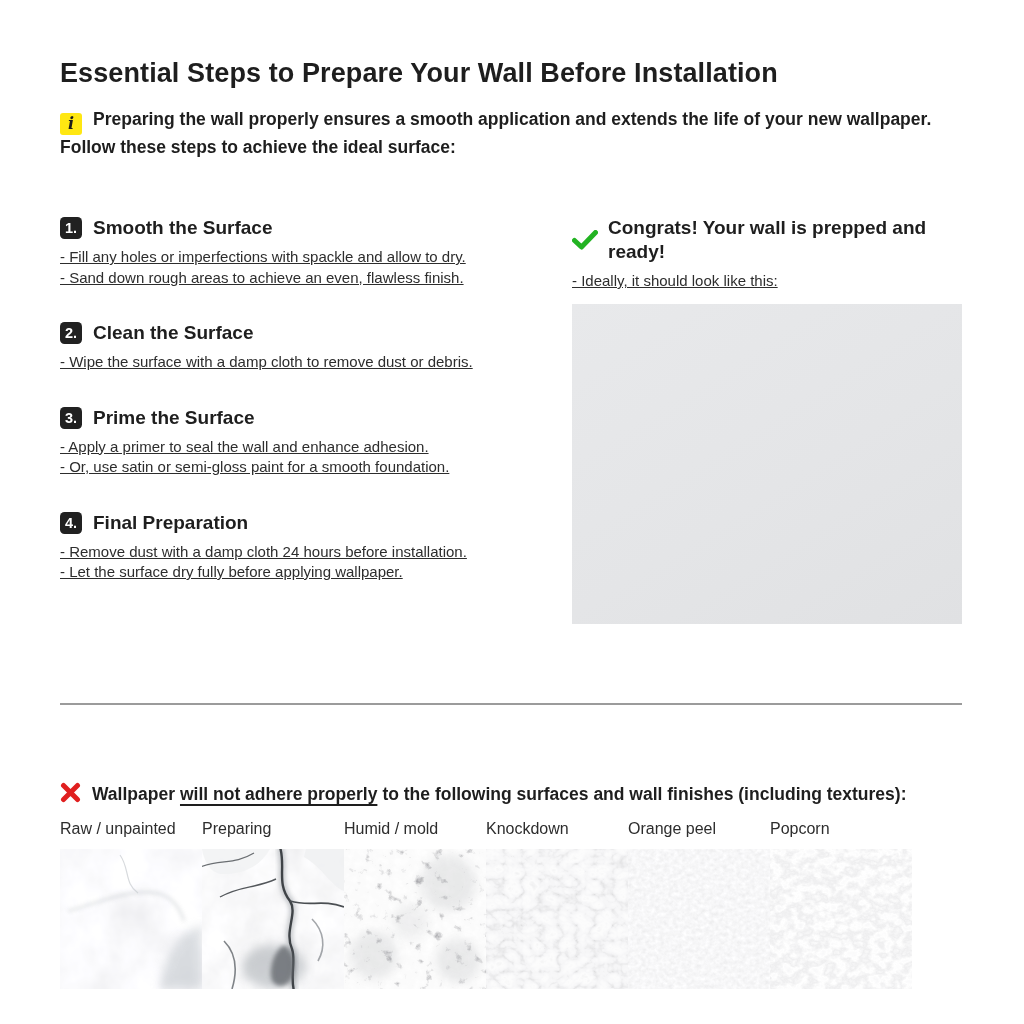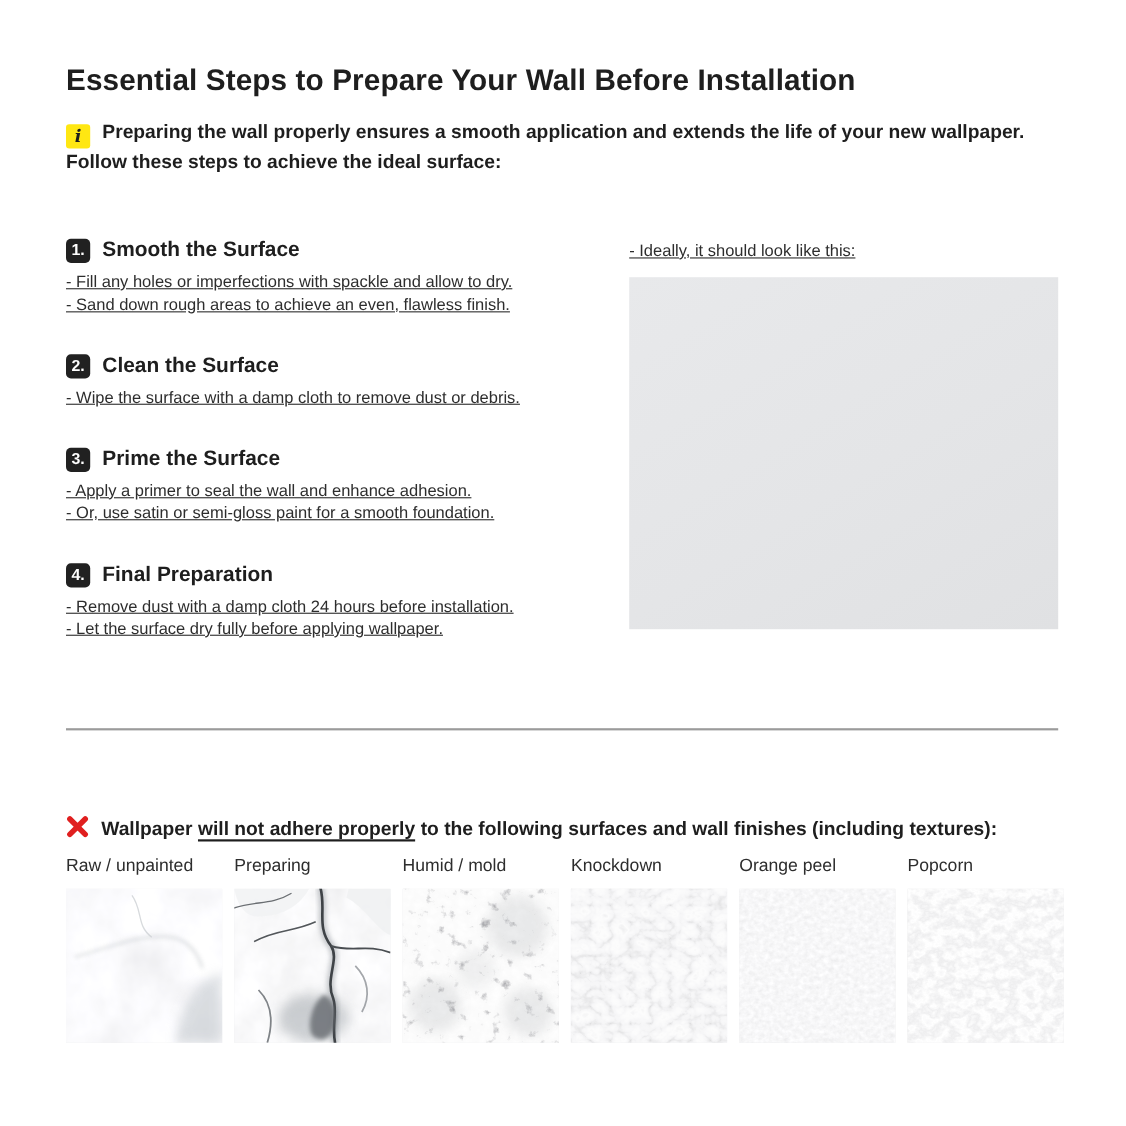--- a/index.html
+++ b/index.html
@@ -62,21 +62,21 @@
   .divider { margin: 79px 0 0; border: none; border-top: 2px solid var(--divider-gray, #9b9b9b); }
 
   
   .warning {
     margin: 77px 0 0; font-size: 17.5px; line-height: 24px; font-weight: 700;
     color: var(--text-primary, #1e1e1e); display: flex; 
   }
   .x-icon { display: inline-block; margin-right: 11px; flex: 0 0 21px; height: 21px; }
   .warning .em { text-decoration: underline; text-underline-offset: 3.5px; text-decoration-thickness: 2px; margin: 0 5px; }
 
-  .textures { margin-top: 13px; display: flex; gap: 11px; }
+  .textures { margin-top: 13px; display: flex; }
   .tex { margin: 0; width: 142px; }
   .tex figcaption {
     font-size: 16px; line-height: 19px; font-weight: 400;
     color: var(--text-body, #2d2d2d); margin: 0 0 11px; white-space: nowrap;
   }
   .tex-img { display: block; width: 142px; height: 140px; background: #ededee; }
   .hidden-defs { position: absolute; width: 0; height: 0; overflow: hidden; }
 </style>
 </head>
 <body>
@@ -193,20 +193,26 @@
           <span class="badge">4.</span>
           <span>Final Preparation</span>
         </h2>
         <p class="step-line">- Remove dust with a damp cloth 24 hours before installation.</p>
         <p class="step-line">- Let the surface dry fully before applying wallpaper.</p>
       </section>
 
     </div>
 
     <div class="col-right">
+      <h2 class="result-title">
+        <svg class="check-icon" viewBox="0 0 26 20" width="26" height="20">
+          <path d="M2.5 10.5 L9.5 17 L23.5 2.5" fill="none" stroke="var(--check-green, #22b322)" stroke-width="5" stroke-linecap="round" stroke-linejoin="round"></path>
+        </svg>
+        <span>Congrats! Your wall is prepped and ready!</span>
+      </h2>
       <p class="result-subtitle">- Ideally, it should look like this:</p>
       <div class="wall-swatch"></div>
     </div>
 
   </div>
 
   <hr class="divider">
 
   <p class="warning">
     <svg class="x-icon" viewBox="0 0 21 21" width="21" height="21">

